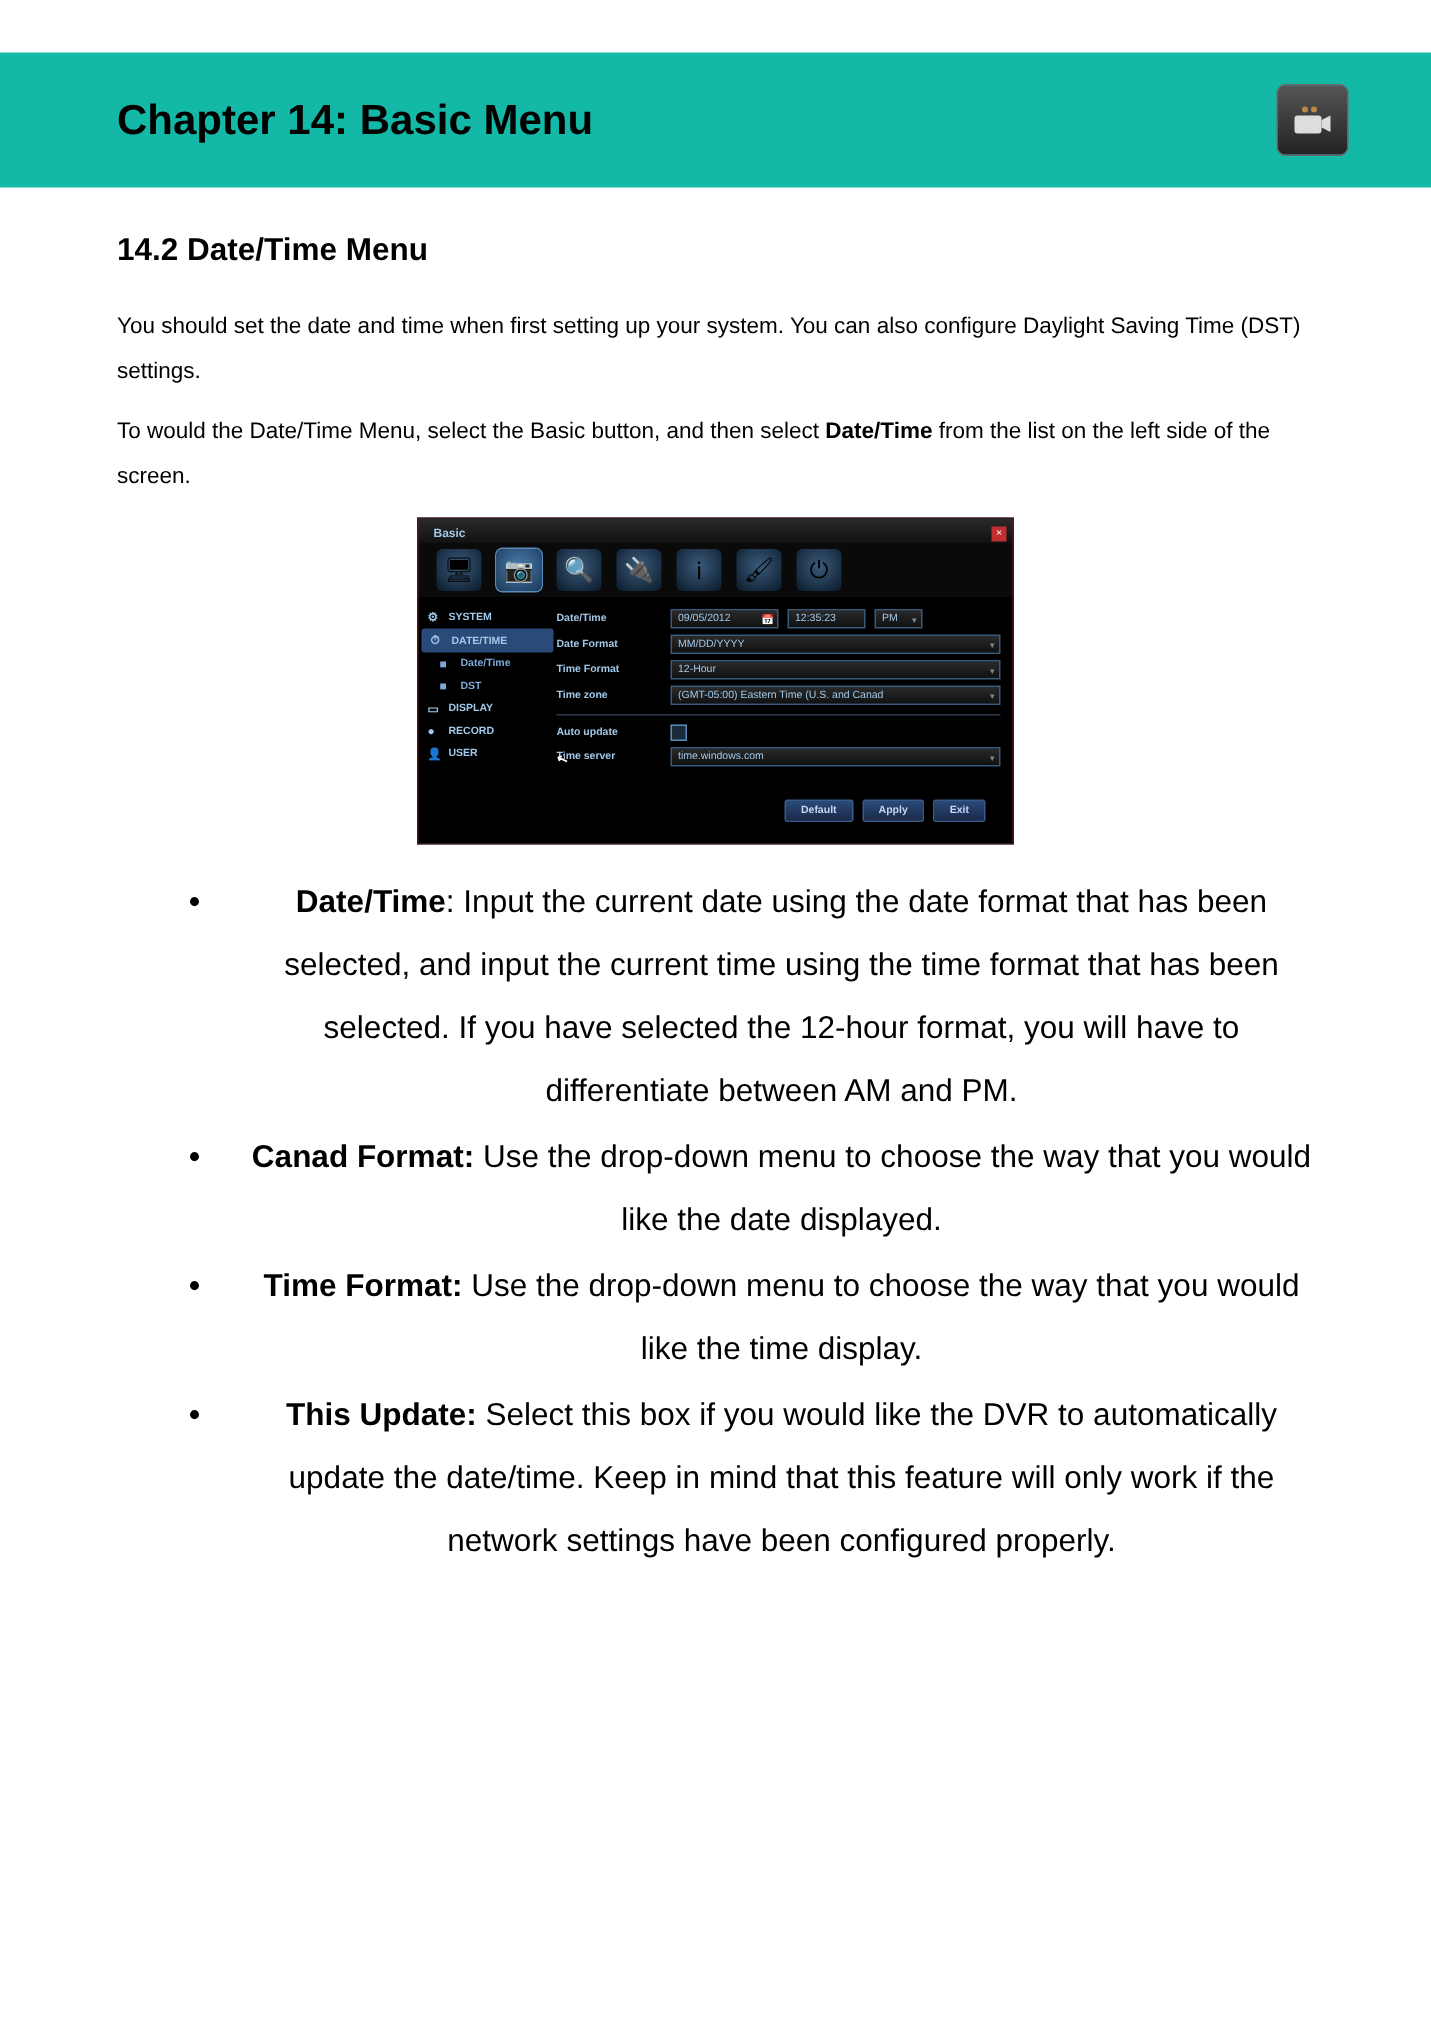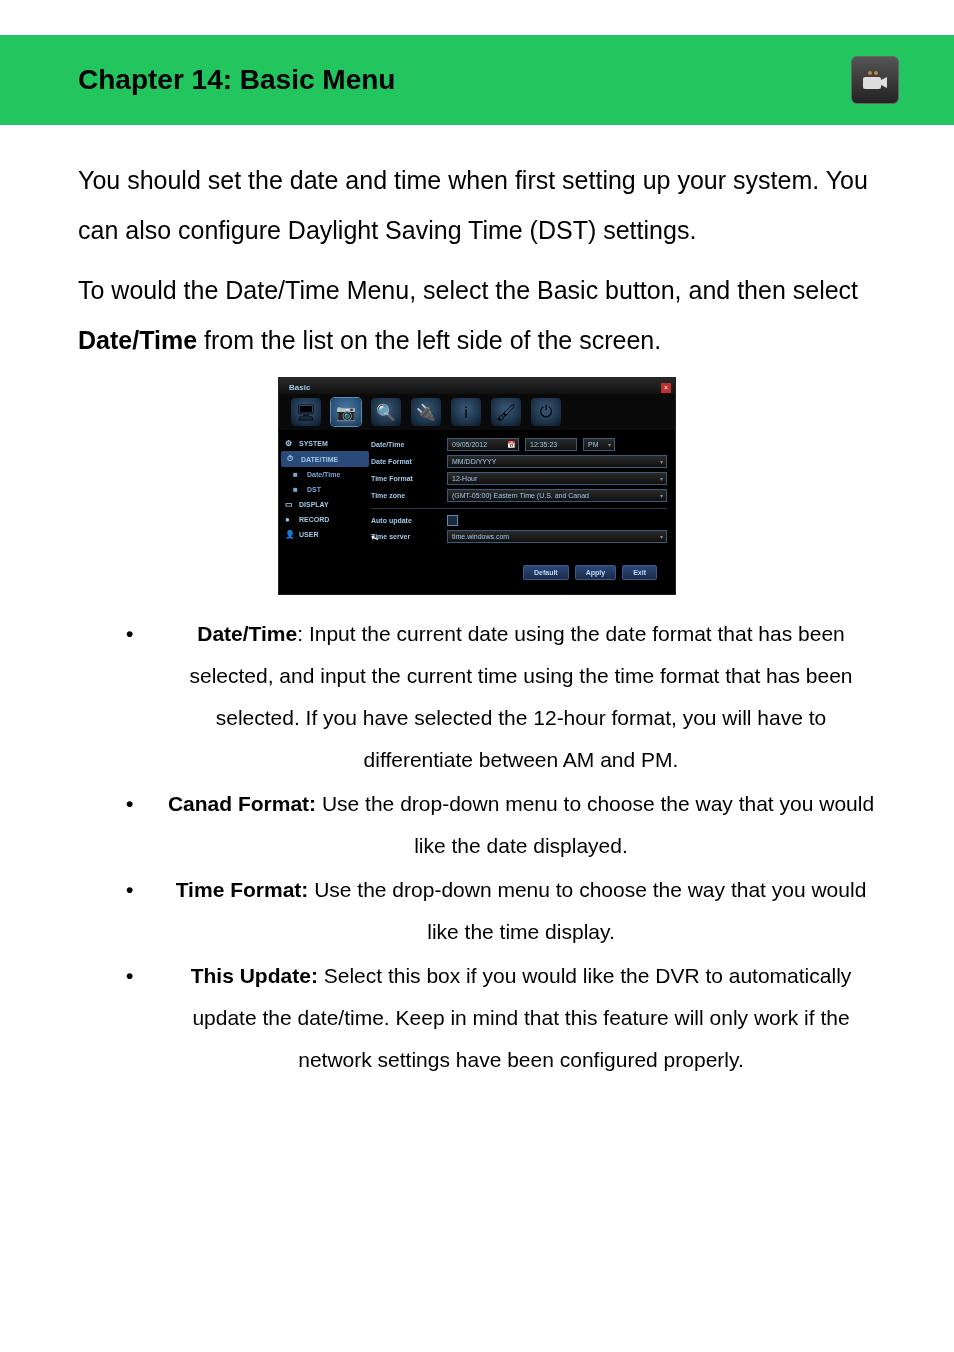--- a/index.html
+++ b/index.html
@@ -7,21 +7,21 @@
     font-family: Arial, Helvetica, sans-serif;
     background: #fff;
     width: 954px;
     margin: 0 auto;
     color: #000;
   }
   .page {
     padding: 35px 0 0 0;
   }
   .chapter-header {
-    background: #22c55e;
+    background: #14b8a6;
     height: 90px;
     display: flex;
     align-items: center;
     justify-content: space-between;
     padding: 0 55px 0 78px;
   }
   .chapter-title {
     font-size: 28px;
     font-weight: bold;
     color: #000;
@@ -42,21 +42,21 @@
   }
   .content {
     padding: 30px 78px 40px 78px;
   }
   .section-heading {
     font-size: 21px;
     font-weight: bold;
     margin-bottom: 24px;
   }
   .intro-para {
-    font-size: 25px;
+    font-size: 15px;
     line-height: 2;
     margin-bottom: 10px;
   }
   .intro-para .bold { font-weight: bold; }
   .screenshot-wrap {
     display: flex;
     justify-content: center;
     margin: 12px 0 18px 0;
   }
   .ui-screenshot {
@@ -252,20 +252,21 @@
       <svg viewBox="0 0 28 22">
         <circle cx="9" cy="4" r="2" fill="#b84"></circle>
         <circle cx="15" cy="4" r="2" fill="#b84"></circle>
         <rect x="2" y="8" width="18" height="12" rx="2" fill="#ddd"></rect>
         <path d="M20 11 L26 8 L26 19 L20 16 Z" fill="#ddd"></path>
       </svg>
     </div>
   </div>
 
   <div class="content">
+    <div class="section-heading">14.2 Date/Time Menu</div>
 
     <p class="intro-para">You should set the date and time when first setting up your system. You can also configure Daylight Saving Time (DST) settings.</p>
 
     <p class="intro-para">
       <span>To would the Date/Time Menu, select the Basic button, and then select </span><span class="bold">Date/Time</span><span> from the list on the left side of the screen.</span>
     </p>
 
     <div class="screenshot-wrap">
       <div class="ui-screenshot">
         <div class="ui-titlebar">

